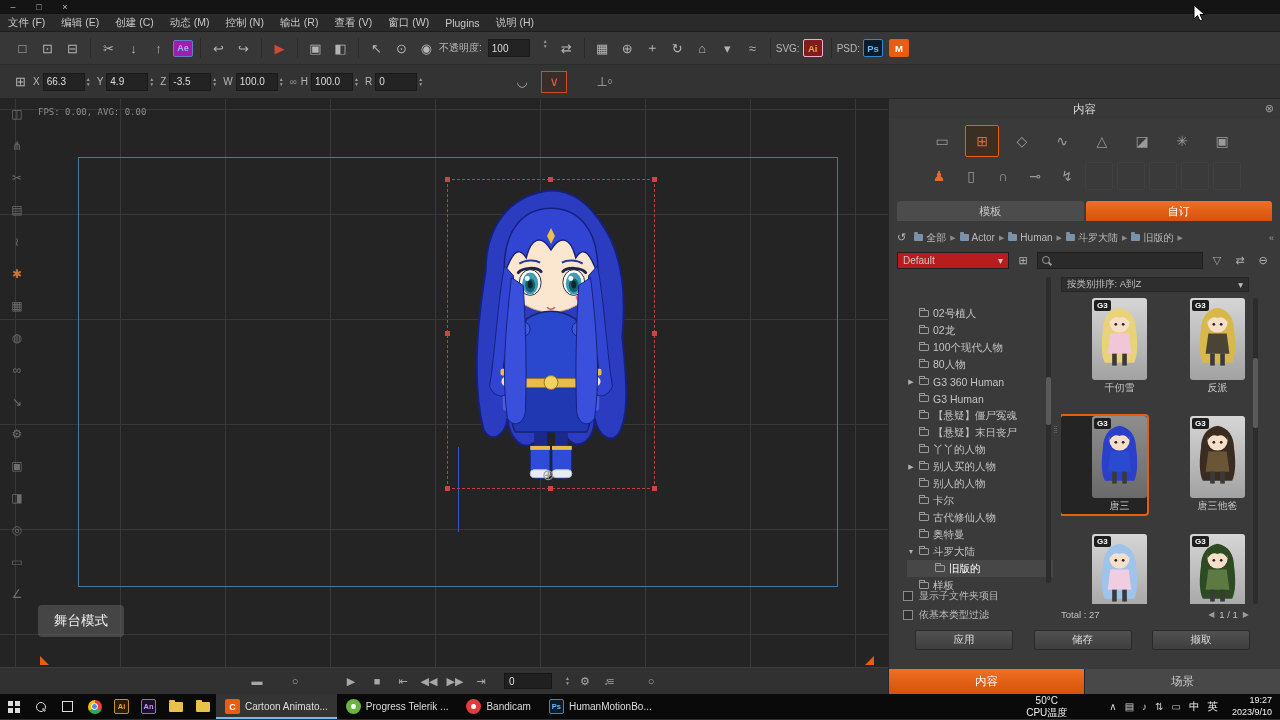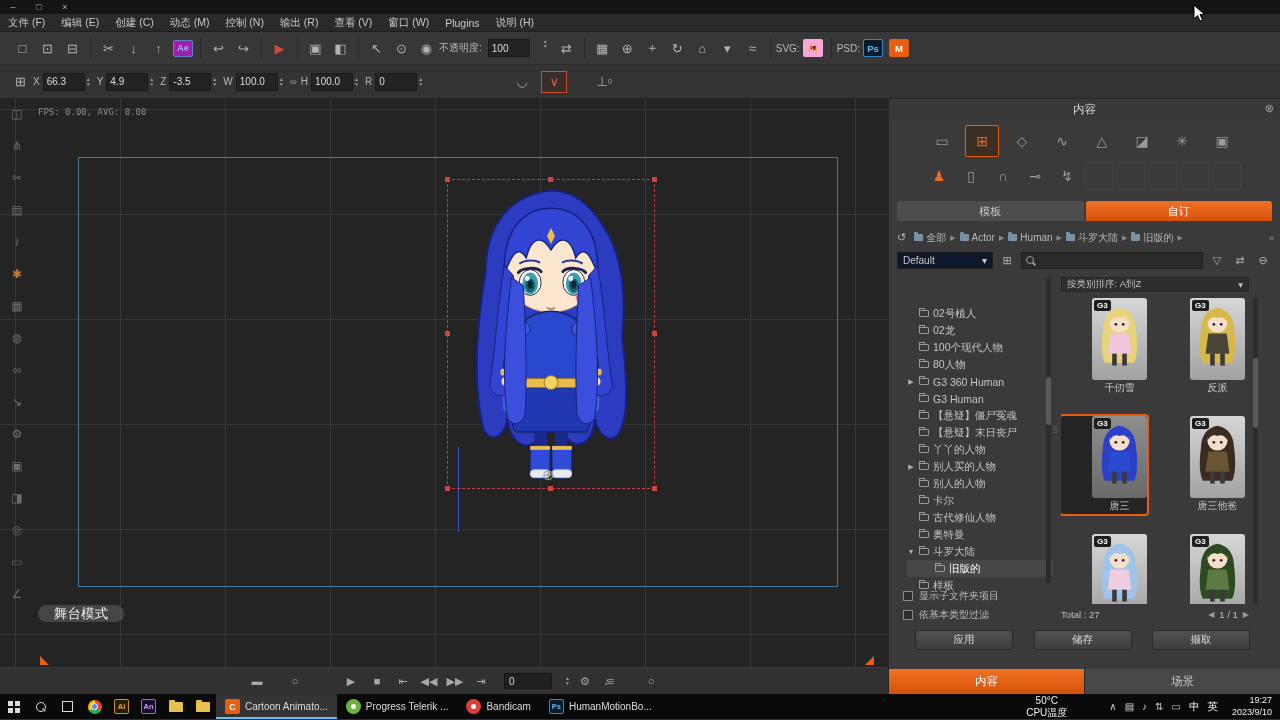--- a/index.html
+++ b/index.html
@@ -30,21 +30,21 @@
   .opacity-group { display:flex; align-items:flex-start; gap:12px; margin:0 6px; }
   .tb-label { font-size:10px; color:#b8b8b8; }
   .num-box { width:42px; height:18px; background:#232323; border:1px solid #1a1a1a;
     color:#ddd; font-size:10px; padding:0 3px; display:flex; align-items:center; }
   .num-box input { width:100%; background:transparent; border:none; color:#ddd; font-size:10px;
     font-family:"Liberation Sans",sans-serif; outline:none;}
   .spin { display:flex; flex-direction:column; justify-content:center; line-height:5px;
     font-size:5px; color:#999; margin-left:1px;}
   .fmt-badge { width:20px; height:18px; border-radius:2px; display:flex; align-items:center;
     justify-content:center; font-size:9.5px; font-weight:bold; margin:0 3px;}
-  .fmt-ai { background:#7f1d1d; border:7px solid #f9a8d4; color:#e8a43c; }
+  .fmt-ai { background:#7f1d1d; border:1px solid #f9a8d4; color:#e8a43c; }
   .fmt-ps { background:#0a1c2c; border:1px solid #3a86c8; color:#6ab8f0; }
   .fmt-m  { background:#e85d10; color:#fff; }
 
   .transformbar { height:34px; background:#333; display:flex; align-items:center;
     padding-left:8px; border-bottom:1px solid #252525; }
   .tf-field { display:flex; align-items:center; margin-right:6px; }
   .tf-label { font-size:10px; color:#b8b8b8; margin-right:3px; }
   .link-glyph { color:#8f8f8f; font-size:10px; margin-right:4px; }
   .tf-extra { display:flex; align-items:center; margin-left:80px; gap:6px;}
   .curve-btn { width:26px; height:22px; display:flex; align-items:center; justify-content:center;
@@ -70,22 +70,22 @@
     border:1px solid #44789f; }
   .guide-line { position:absolute; left:458px; top:348px; width:1px; height:85px; background:#3a55cc; }
   .selection { position:absolute; left:447px; top:80px; width:208px; height:310px;
     border:1px dashed #c34040; }
   .selection svg.char { position:absolute; inset:0; width:100%; height:100%; }
   .h { position:absolute; width:5px; height:5px; background:#d04343; }
   .h.tl{left:-3px;top:-3px} .h.tm{left:50%;margin-left:-3px;top:-3px} .h.tr{right:-3px;top:-3px}
   .h.ml{left:-3px;top:50%;margin-top:-3px} .h.mr{right:-3px;top:50%;margin-top:-3px}
   .h.bl{left:-3px;bottom:-3px} .h.bm{left:50%;margin-left:-3px;bottom:-3px} .h.br{right:-3px;bottom:-3px}
   .rot-anchor { position:absolute; left:542px; top:367px; font-size:15px; color:#9a9a9a; }
-  .stage-mode { position:absolute; left:38px; top:506px; height:17px; padding:0 16px;
-    background:rgba(110,110,110,.45); border-radius:13px; color:#efefef; font-size:13.5px;
+  .stage-mode { position:absolute; left:38px; top:506px; height:32px; padding:0 16px;
+    background:rgba(110,110,110,.45); border-radius:4px; color:#efefef; font-size:13.5px;
     display:flex; align-items:center; }
   .tri { position:absolute; bottom:2px; width:0; height:0; }
   .tri.l { left:40px; border-bottom:9px solid #e85d10; border-right:9px solid transparent; }
   .tri.r { right:14px; border-bottom:9px solid #e85d10; border-left:9px solid transparent; }
 
   
   .timeline { height:27px; background:#313131; border-top:1px solid #3c3c3c;
     display:flex; align-items:center; position:relative; }
   .tl-icon { width:22px; display:flex; justify-content:center; color:#a8a8a8; font-size:11px; }
   .tl-left { position:absolute; left:246px; display:flex; gap:16px; }
@@ -118,21 +118,21 @@
     align-items:center; gap:4px; font-size:10px; color:#b8b8b8; }
   .crumb { display:flex; align-items:center; gap:3px; white-space:nowrap;}
   .mini-folder { width:9px; height:7px; background:#7a92a8; border-radius:1px; position:relative; }
   .mini-folder::before { content:""; position:absolute; left:0; top:-2px; width:4px; height:2px;
     background:#7a92a8; border-radius:1px 1px 0 0;}
   .crumb-sep { font-size:7px; color:#8a8a8a; }
   .crumb-back { font-size:11px; color:#b8b8b8; margin-right:4px;}
   .crumb-collapse { margin-left:auto; font-size:9px; color:#9a9a9a; }
   .filter-row { position:absolute; top:152px; left:8px; right:8px; height:18px; display:flex;
     align-items:center; gap:5px; }
-  .dd { width:96px; height:17px; background:#0f172a; border:1px solid #1f1f1f; color:#c8c8c8;
+  .dd { width:112px; height:17px; background:#b91c1c; border:1px solid #1f1f1f; color:#c8c8c8;
     font-size:10px; display:flex; align-items:center; justify-content:space-between; padding:0 5px;}
   .sm-btn { width:18px; height:17px; display:flex; align-items:center; justify-content:center;
     font-size:11px; color:#b0b0b0; }
   .searchbox { flex:1; height:17px; background:#2a2a2a; border:1px solid #1f1f1f; display:flex;
     align-items:center; padding:0 4px; gap:4px;}
   .searchbox input { flex:1; background:transparent; border:none; outline:none; color:#ccc;
     font-size:10px; font-family:"Liberation Sans",sans-serif;}
   .mag { width:8px; height:8px; border:1.5px solid #999; border-radius:50%; position:relative; flex:none;}
   .mag::after { content:""; position:absolute; width:1.5px; height:4px; background:#999;
     transform:rotate(-45deg); left:6px; top:5px;}

